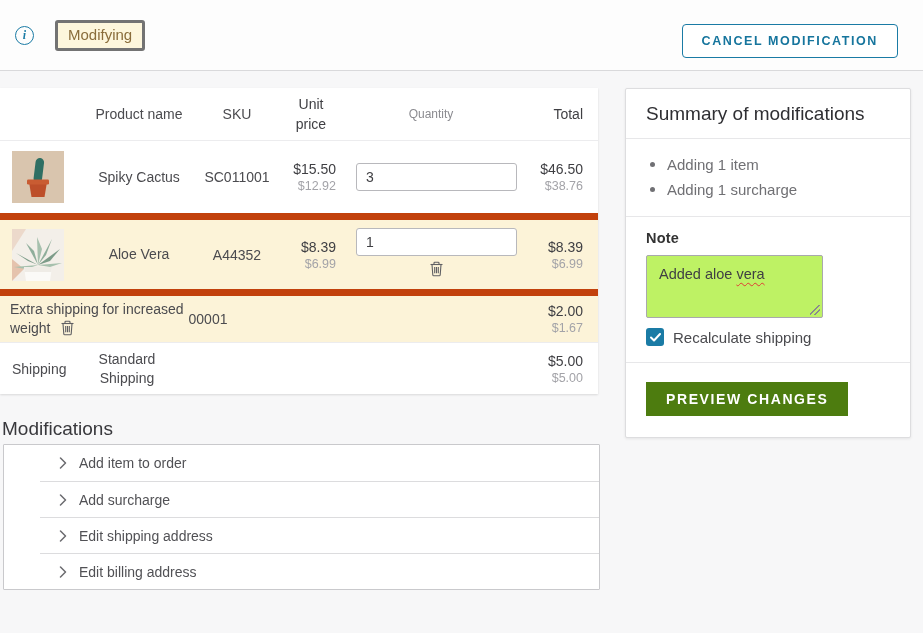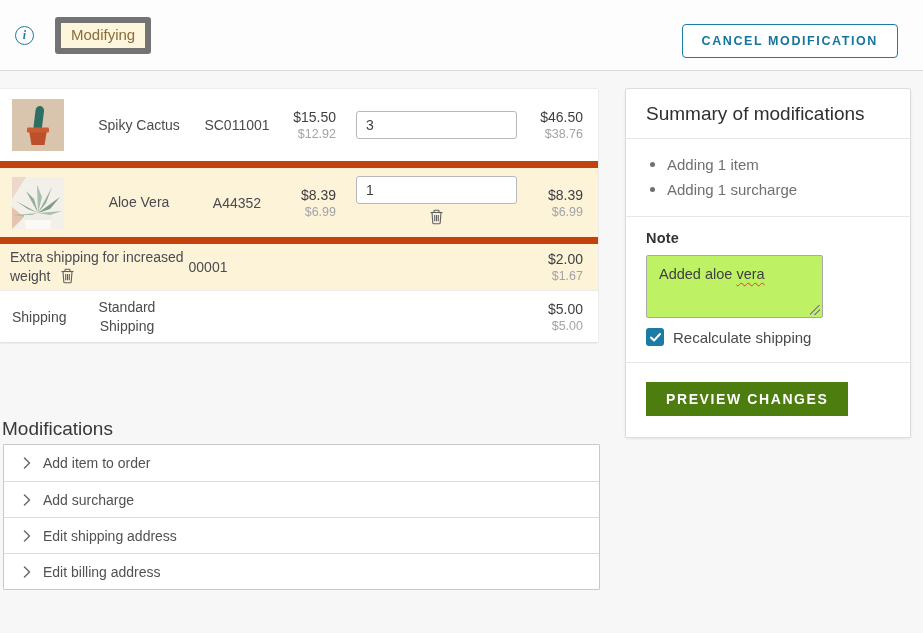--- a/index.html
+++ b/index.html
@@ -18,21 +18,21 @@
     display:flex; align-items:center;
   }
   .info-icon {
     margin-left:15px; width:19px; height:19px; border-radius:50%;
     border:1.6px solid #1a7ba5; color:#1a7ba5;
     display:flex; align-items:center; justify-content:center;
     font-size:12px; font-family:"Liberation Serif", serif; font-style:italic; font-weight:bold;
   }
   .status-badge {
     margin-left:21px;
-    background:#fdf6dc; border:6px solid #737373; border-radius:3px;
+    background:#fdf6dc; border:3px solid #737373; border-radius:3px;
     color:#8a6d3b; font-size:15px; padding:3px 10px 5px;
   }
   .cancel-btn {
     position:absolute; right:25px; top:24px; height:34px;
     background:#fff; border:1px solid #1a7ba5; border-radius:4px;
     color:#16759d; font-size:12.5px; font-weight:bold; letter-spacing:1.6px;
     padding:8px 19px; cursor:pointer; font-family:inherit;
   }
   
   .order-table {
@@ -118,41 +118,49 @@
   .sp-actions { padding:19px 20px 21px; }
   .preview-btn {
     height:34px; background:#4d7c0f; border:none; border-radius:0;
     color:#fff; font-size:14px; font-weight:bold; letter-spacing:1.6px;
     padding:0 20px; cursor:pointer; font-family:inherit;
   }
   
   .mods-title { position:absolute; left:2px; top:418px; font-size:19px; color:#38383c; }
   .mods-box {
     position:absolute; left:3px; top:444px; width:597px;
-    background:#fff; border:1px solid #c9c9cc; border-radius:1px;
+    background:#fff; border:1px solid #c9c9cc; border-radius:1px;padding-left:36px;
   }
   .mod-item {
     height:36px; display:flex; align-items:center; cursor:pointer;
     border-top:1px solid #dcdcde;
   }
   .mod-item:first-child { border-top:none; }
   .chevron { margin-left:19px; line-height:0; }
   .mod-label { margin-left:12px; font-size:14px; color:#515155; }
 </style>
 </head>
 <body>
 
 <div class="topbar">
   <span class="info-icon">i</span>
   <span class="status-badge">Modifying</span>
   <button class="cancel-btn">CANCEL MODIFICATION</button>
 </div>
 
 <div class="order-table">
 
+  <div class="t-grid t-head">
+    <div class="c-img"></div>
+    <div class="c-name">Product name</div>
+    <div class="c-sku">SKU</div>
+    <div class="c-unit">Unit price</div>
+    <div class="c-qty">Quantity</div>
+    <div class="c-total">Total</div>
+  </div>
 
   <div class="t-grid t-row row-product">
     <div class="c-img">
       <svg width="52" height="52" viewBox="0 0 52 52">
         <rect width="52" height="52" fill="#d9c5ae"></rect>
         <rect x="22.5" y="7" width="8.5" height="25" rx="4.2" fill="#2f6f63" transform="rotate(7 27 20)"></rect>
         <path d="M17 31 L35 31 L32.5 46 L19.5 46 Z" fill="#bd4f2a"></path>
         <rect x="15" y="28.5" width="22" height="5" rx="1.2" fill="#c95c32"></rect>
       </svg>
     </div>

